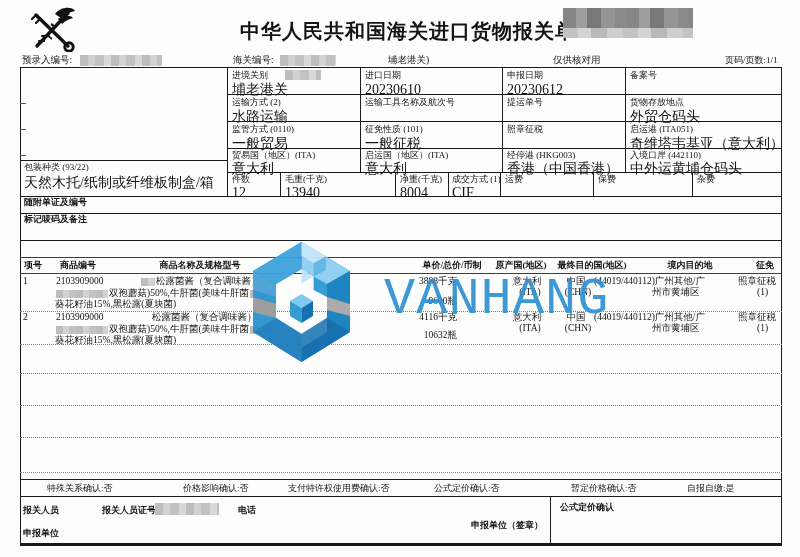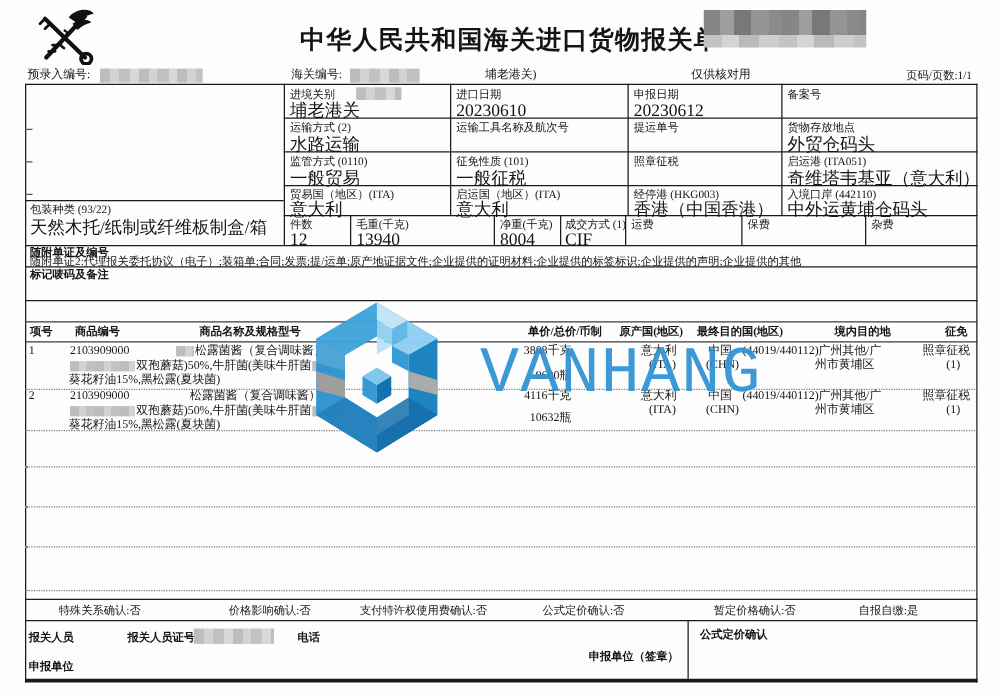--- a/index.html
+++ b/index.html
@@ -142,21 +142,20 @@
   <span class="t f9" style="left:452px;top:175px">成交方式 (1)</span>
   <span class="t f10" style="left:452px;top:186px">CIF</span>
   <span class="t f9" style="left:505px;top:175px">运费</span>
   <span class="t f9" style="left:598px;top:175px">保费</span>
   <span class="t f9" style="left:697px;top:175px">杂费</span>
 
   <span class="t f9" style="left:24px;top:163px">包装种类 (93/22)</span>
   <span class="t f10" style="left:24px;top:176px">天然木托/纸制或纤维板制盒/箱</span>
 
   <span class="t f9 b" style="left:24px;top:198px">随附单证及编号</span>
-  <span class="t f9" style="left:24px;top:205px">随附单证2:代理报关委托协议（电子）;装箱单;合同;发票;提/运单;原产地证据文件;企业提供的证明材料;企业提供的标签标识;企业提供的声明;企业提供的其他</span>
 
   <span class="t f9 b" style="left:24px;top:215px">标记唛码及备注</span>
 
   <span class="t f9 b" style="left:24px;top:261px">项号</span>
   <span class="t f9 b" style="left:60px;top:261px">商品编号</span>
   <span class="t f9 b ctr" style="left:200px;top:261px">商品名称及规格型号</span>
   <span class="t f9 b ctr" style="left:452px;top:261px">单价/总价/币制</span>
   <span class="t f9 b ctr" style="left:521px;top:261px">原产国(地区)</span>
   <span class="t f9 b ctr" style="left:592px;top:261px">最终目的国(地区)</span>
   <span class="t f9 b ctr" style="left:690px;top:261px">境内目的地</span>

